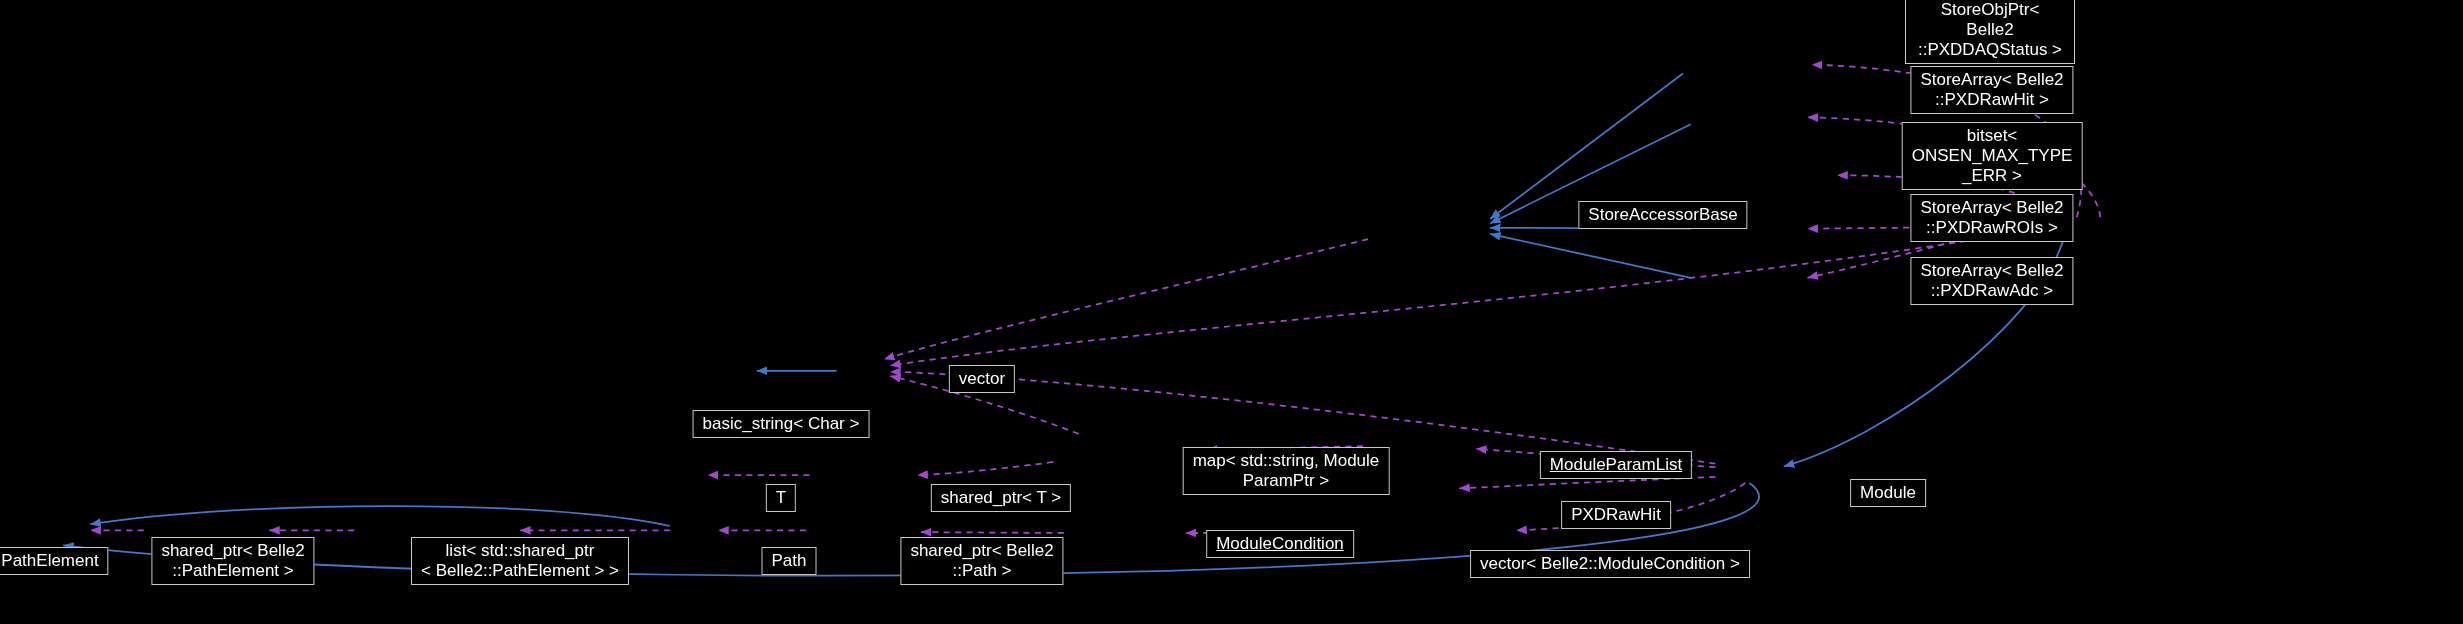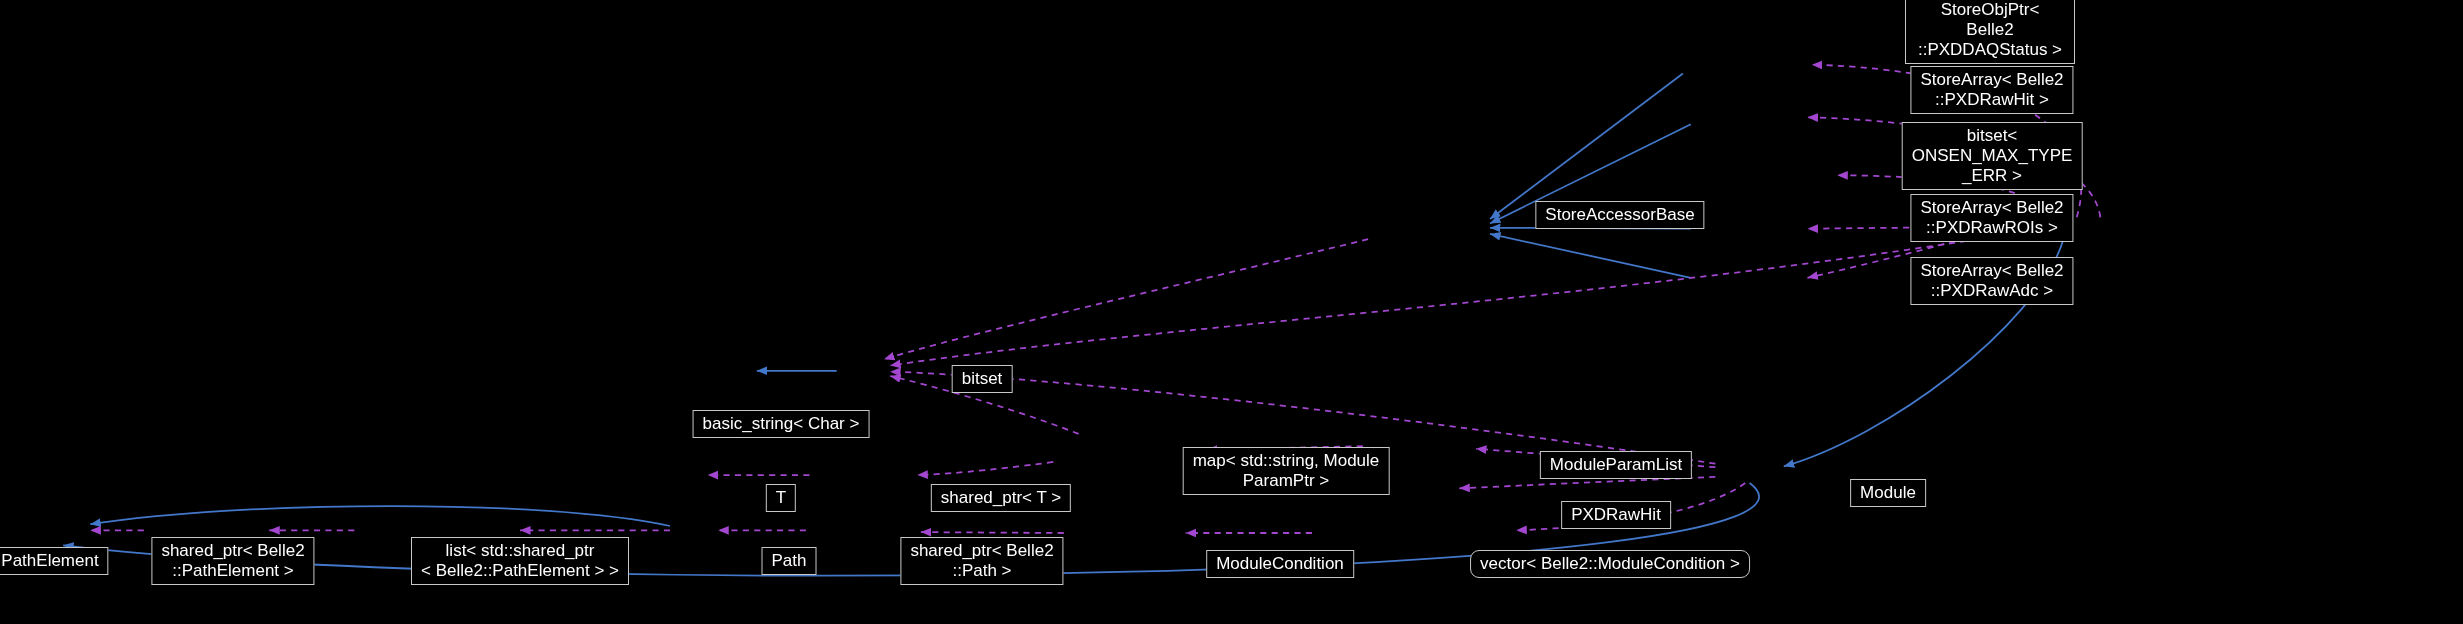--- a/index.html
+++ b/index.html
@@ -78,39 +78,39 @@
         <path d="M 1990 507 C 1940 543, 1830 557, 1729 561" class="edge use" marker-end="url(#arrow-use)"></path>
       </g>
   </svg>
   <div id="node-layer">
       <div class="node" style="left: 1990px; top: 30px;">StoreObjPtr&lt; Belle2
 ::PXDDAQStatus &gt;</div>
       <div class="node" style="left: 1992px; top: 90px;">StoreArray&lt; Belle2
 ::PXDRawHit &gt;</div>
       <div class="node" style="left: 1992px; top: 156px;">bitset&lt; ONSEN_MAX_TYPE
 _ERR &gt;</div>
-      <div class="node" style="left: 1620px; top: 215px;">StoreAccessorBase</div>
+      <div class="node" style="left: 1663px; top: 215px;">StoreAccessorBase</div>
       <div class="node" style="left: 1992px; top: 218px;">StoreArray&lt; Belle2
 ::PXDRawROIs &gt;</div>
       <div class="node" style="left: 1992px; top: 281px;">StoreArray&lt; Belle2
 ::PXDRawAdc &gt;</div>
       <div class="node highlight" style="left: 2357px; top: 218px;">PXDPostErrorCheckerModule</div>
       <div class="node" style="left: 781px; top: 396px; margin-top: 28px;">basic_string&lt; Char &gt;</div>
-      <div class="node" style="left: 982px; top: 379px;">bitset</div>
+      <div class="node" style="left: 982px; top: 379px;">vector</div>
       <div class="node" style="left: 1286px; top: 471px; text-align: center;">map&lt; std::string, Module
 ParamPtr &gt;</div>
-      <div class="node" style="left: 1616px; top: 465px;">ModuleParamList</div>
+      <div class="node" style="left: 1616px; top: 465px; text-decoration: underline;">ModuleParamList</div>
       <div class="node" style="left: 1888px; top: 493px;">Module</div>
       <div class="node" style="left: 781px; top: 498px;">T</div>
       <div class="node" style="left: 982px; top: 498px; margin-left: 19px;">shared_ptr&lt; T &gt;</div>
       <div class="node" style="left: 1616px; top: 515px;">PXDRawHit</div>
       <div class="node" style="left: 50px; top: 561px;">PathElement</div>
       <div class="node" style="left: 233px; top: 561px;">shared_ptr&lt; Belle2
 ::PathElement &gt;</div>
       <div class="node" style="left: 476px; top: 561px; margin-left: 44px;">list&lt; std::shared_ptr
 &lt; Belle2::PathElement &gt; &gt;</div>
       <div class="node" style="left: 789px; top: 561px; text-align: center;">Path</div>
       <div class="node" style="left: 982px; top: 561px;">shared_ptr&lt; Belle2
 ::Path &gt;</div>
-      <div class="node" style="left: 1280px; top: 564px;">ModuleCondition</div>
-      <div class="node" style="left: 1610px; top: 564px; border-radius: 9px;">vector&lt; Belle2::ModuleCondition &gt;</div>
+      <div class="node" style="left: 1280px; top: 544px; text-decoration: underline;">ModuleCondition</div>
+      <div class="node" style="left: 1610px; top: 564px;">vector&lt; Belle2::ModuleCondition &gt;</div>
     </div>
 </div>
 
 </body></html>

